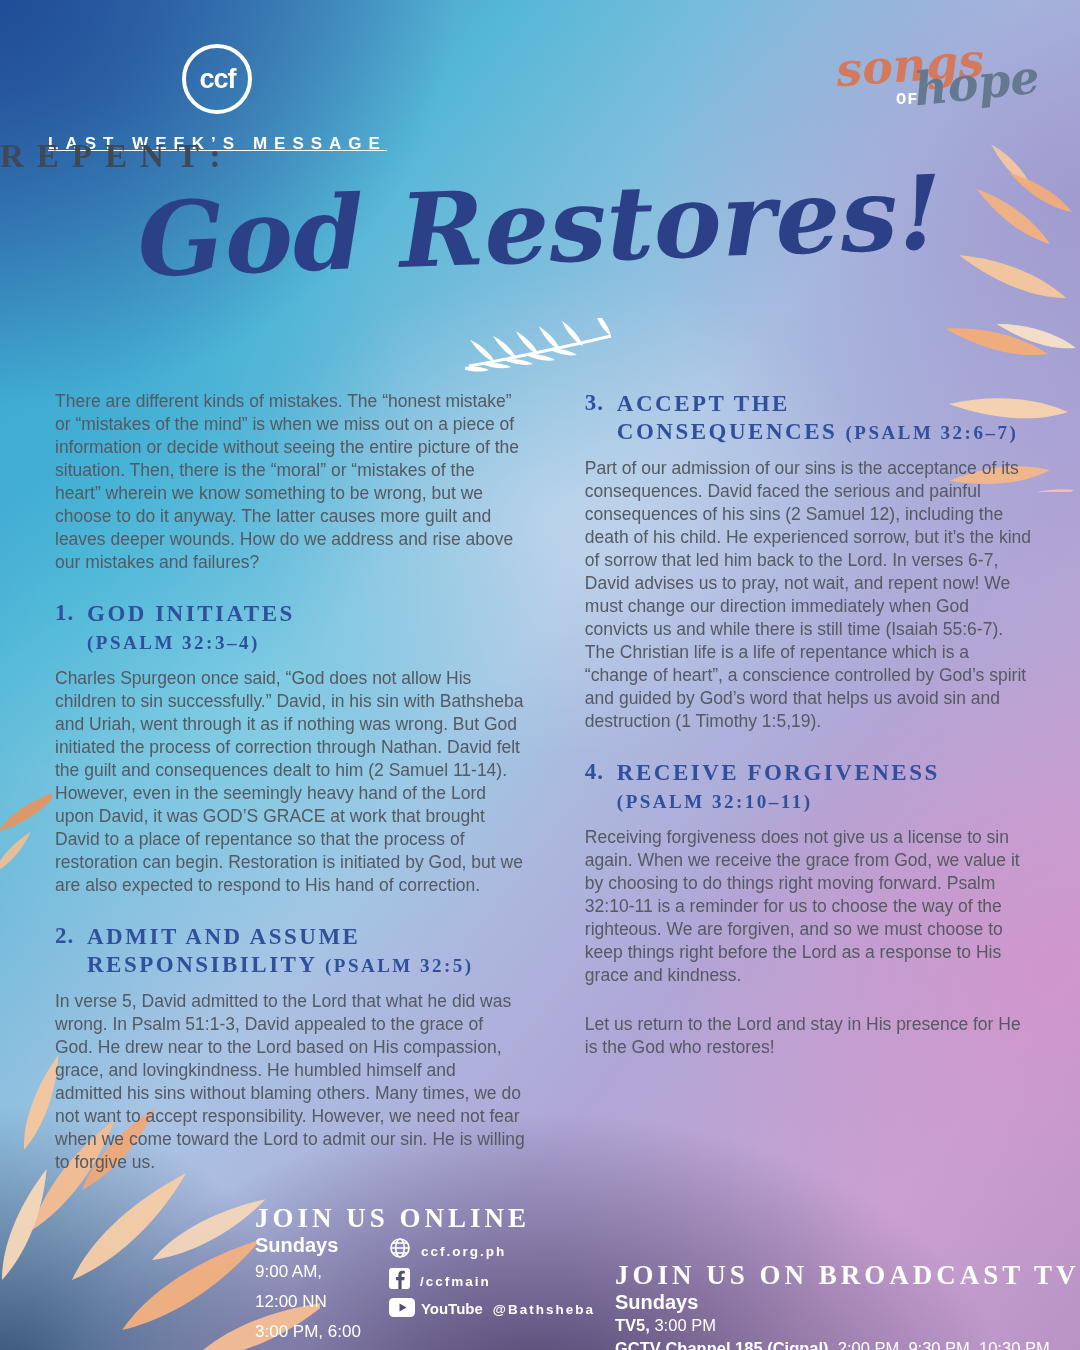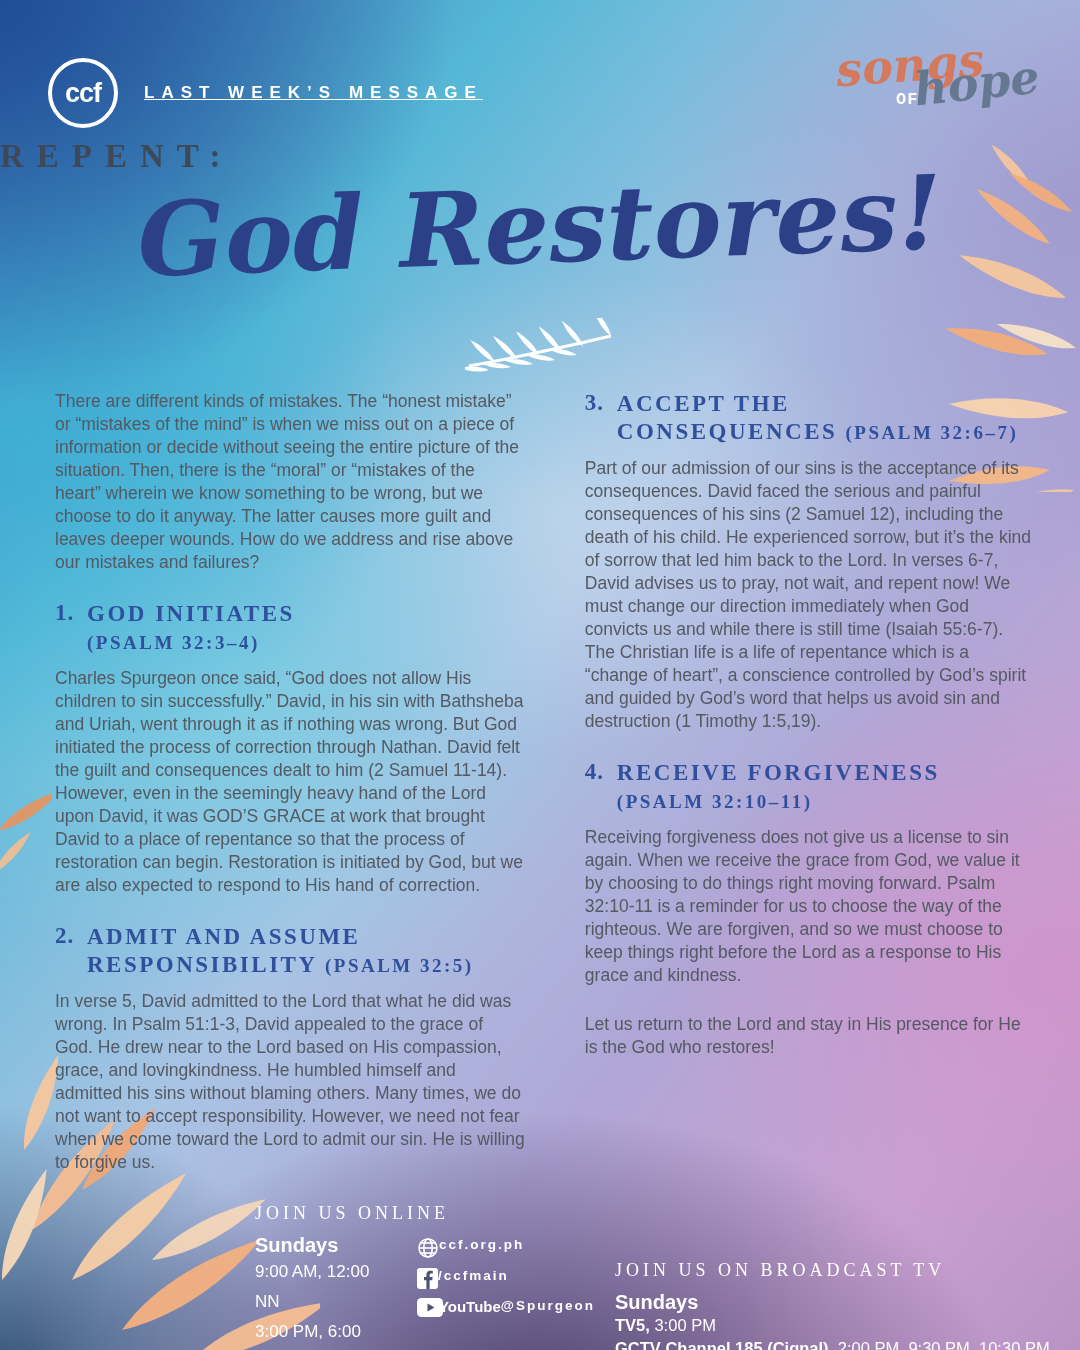--- a/index.html
+++ b/index.html
@@ -11,21 +11,21 @@
       radial-gradient(50% 35% at 2% 32%, rgba(61,176,214,.85) 0%, rgba(61,176,214,0) 72%),
       radial-gradient(45% 30% at 22% 52%, rgba(125,212,230,.65) 0%, rgba(125,212,230,0) 72%),
       radial-gradient(30% 18% at 52% 38%, rgba(255,255,255,.28) 0%, rgba(255,255,255,0) 100%),
       radial-gradient(55% 40% at 100% 15%, rgba(158,148,204,.8) 0%, rgba(158,148,204,0) 72%),
       radial-gradient(50% 33% at 98% 72%, rgba(208,148,203,.85) 0%, rgba(208,148,203,0) 72%),
       radial-gradient(60% 30% at 50% 104%, rgba(70,60,102,.95) 0%, rgba(70,60,102,0) 72%),
       radial-gradient(40% 28% at 0% 102%, rgba(45,76,112,.95) 0%, rgba(45,76,112,0) 72%),
       linear-gradient(128deg,#3a6cb0 0%,#55b7d6 24%,#a9c4e4 48%,#b0a6d6 68%,#c9a2d2 86%,#b893c4 100%);
   }
   
-  .brand{position:absolute;left:48px;top:58px;display:flex;align-items:center;gap:26px;}
+  .brand{position:absolute;left:48px;top:44px;display:flex;align-items:center;gap:20px;flex-direction:column;}
   .ccf-circle{width:62px;height:62px;border:4px solid #fff;border-radius:50%;
     display:flex;align-items:center;justify-content:center;color:#fff;
     font-family:"Liberation Sans",sans-serif;font-weight:bold;font-size:27px;letter-spacing:-1px;}
   .kicker{color:#fff;font-weight:bold;font-size:17px;letter-spacing:7px;text-decoration:underline;}
   .soh{position:absolute;left:790px;top:30px;width:260px;height:110px;}
   .soh .songs{position:absolute;left:46px;top:8px;font-family:"DejaVu Serif",serif;
     font-style:italic;font-weight:bold;font-size:46px;color:#d4795b;transform:rotate(-4deg);}
   .soh .of{position:absolute;left:106px;top:60px;font-family:Liberation Mono, monospace;
     font-weight:bold;font-size:17px;color:#fff;letter-spacing:1px;text-align:right;}
   .soh .hope{position:absolute;left:124px;top:26px;font-family:"DejaVu Serif",serif;
@@ -44,27 +44,27 @@
   .col-right{width:460px;}
   .body-text{font-size:17.5px;line-height:23px;color:#545962;margin:0 0 26px 0;}
   .sec-head{display:flex;margin:0 0 10px 0;color:#30509d;
     font-family:"Liberation Serif",serif;font-weight:bold;}
   .sec-num{font-size:23px;width:32px;flex:0 0 32px;letter-spacing:1px;}
   .sec-lines{font-size:23px;letter-spacing:2.5px;line-height:28px;}
   .psalm{font-size:19px;letter-spacing:2.5px;}
   
   .footer-online{position:absolute;left:255px;top:1203px;width:340px;color:#fff;}
   .footer-broadcast{position:absolute;left:615px;top:1260px;width:440px;color:#fff;}
-  .f-title{font-family:"Liberation Serif",serif;font-weight:normal;font-size:18px;
-    letter-spacing:4px;white-space:nowrap;margin-bottom:10px;}
+  .f-title{font-family:"Liberation Serif",serif;font-weight:bold;font-size:27px;
+    letter-spacing:4px;white-space:nowrap;}
   .sched-row{display:flex;gap:26px;}
   .day{font-weight:bold;font-size:20px;margin-bottom:0;}
   .times{font-size:17px;line-height:30px;}
   .socials{display:flex;flex-direction:column;gap:9px;padding-top:3px;}
-  .social-row{display:flex;align-items:flex-start;gap:0;font-size:13.5px;
+  .social-row{display:flex;align-items:flex-end;gap:10px;font-size:13.5px;
     font-weight:bold;letter-spacing:2px;}
   .bc-row{font-size:16.5px;line-height:23px;}
   .bc-row b{font-weight:bold;}
   .leaves{position:absolute;pointer-events:none;}
 </style>
 </head>
 <body>
 
 <div class="page">
 
@@ -215,21 +215,21 @@
             <path d="M12.6 21 V12.2 h2.6 l.5-3.1 h-3.1 V7.2 c0-.9.4-1.6 1.7-1.6 h1.5 V2.9 c-.5-.1-1.5-.2-2.5-.2-2.4 0-3.9 1.4-3.9 4.1 v2.3 H7 v3.1 h2.4 V21 Z" fill="#4d5174"></path>
           </svg>
           <span>/ccfmain</span>
         </div>
         <div class="social-row">
           <svg width="26" height="19" viewBox="0 0 26 19">
             <rect x="0" y="0" width="26" height="19" rx="4.5" fill="#fff"></rect>
             <path d="M10.5 5.5 L17.5 9.5 L10.5 13.5 Z" fill="#4d5174"></path>
           </svg>
           <span style="letter-spacing:0;font-size:15px;margin-left:-4px;">YouTube</span>
-          <span>@Spurgeon</span>
+          <span>@Bathsheba</span>
         </div>
       </div>
     </div>
   </div>
 
   <div class="footer-broadcast">
     <div class="f-title">JOIN US ON BROADCAST TV</div>
     <div class="day">Sundays</div>
     <div class="bc-row"><b>TV5,</b><span> 3:00 PM</span></div>
     <div class="bc-row"><b>GCTV Channel 185 (Cignal),</b><span> 2:00 PM, 9:30 PM, 10:30 PM</span></div>

